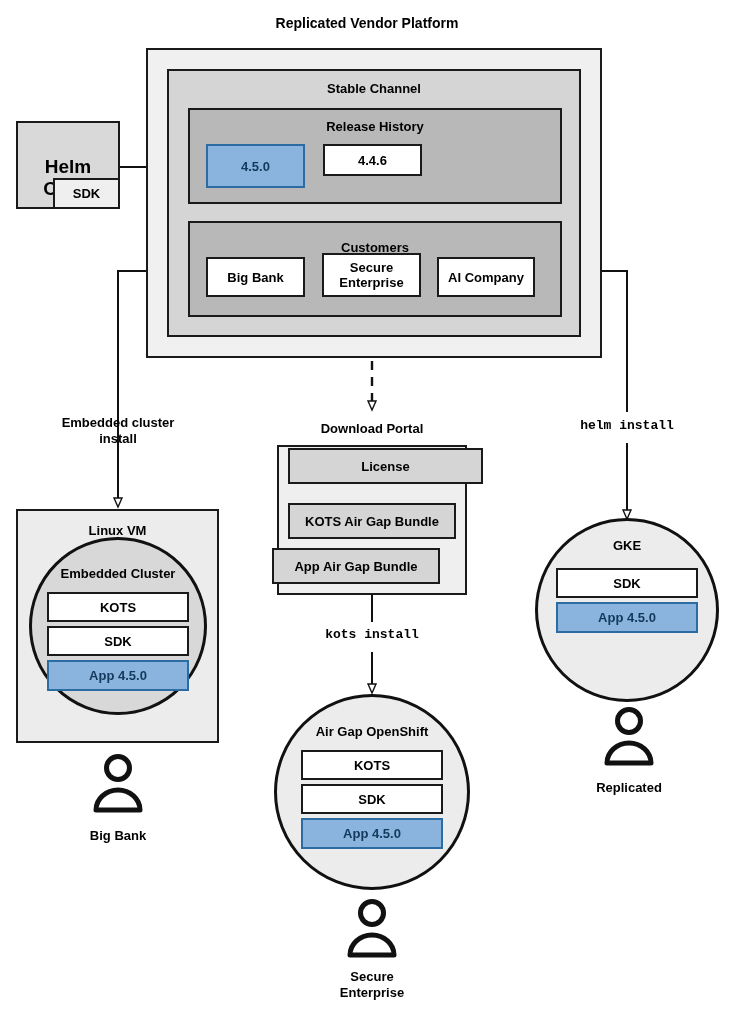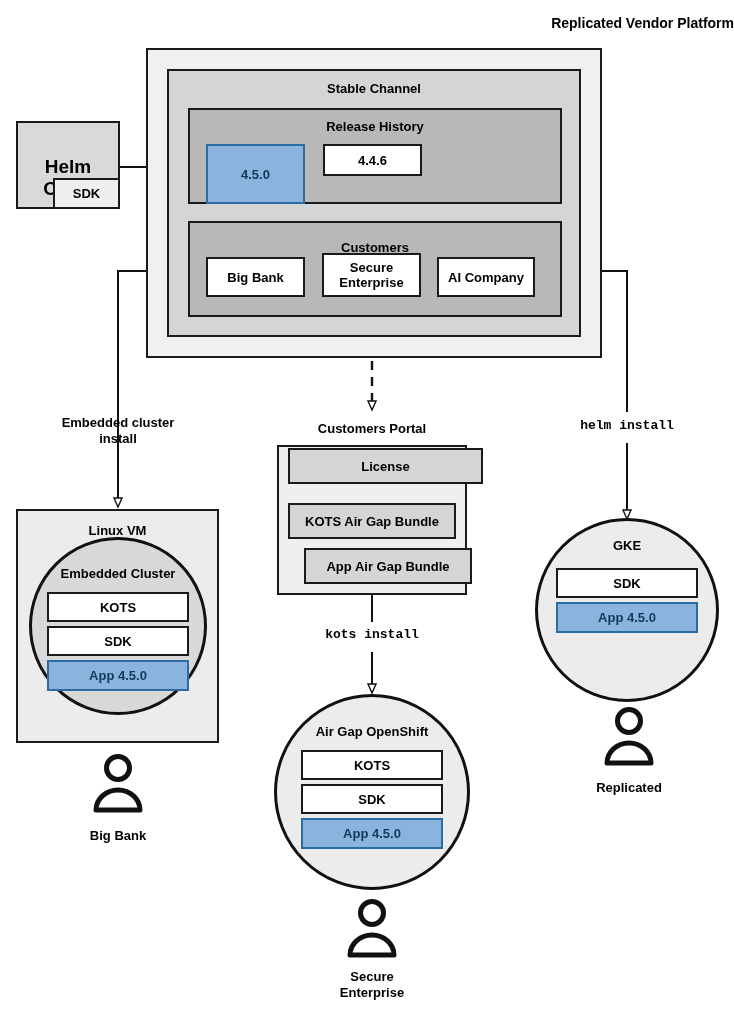--- a/index.html
+++ b/index.html
@@ -173,32 +173,32 @@
 
     <path d="M535,271 L627,271 L627,412" fill="none" stroke="#111111" stroke-width="2"></path>
     <path d="M627,443 L627,518" fill="none" stroke="#111111" stroke-width="2" marker-end="url(#arrowOpen)"></path>
 
     <path d="M372,595 L372,622" fill="none" stroke="#111111" stroke-width="2"></path>
     <path d="M372,652 L372,692" fill="none" stroke="#111111" stroke-width="2" marker-end="url(#arrowOpen)"></path>
 
     <path d="M118,400 L118,414" fill="none" stroke="#111111" stroke-width="2"></path>
   </svg>
 
-  <div class="titletext" style="left:0; top:15px; width:734px; font-size:14px;text-align:right;">Replicated Vendor Platform</div>
+  <div class="titletext" style="left:0; top:15px; width:734px; font-size:14px;">Replicated Vendor Platform</div>
 
   <div class="panel panel-outer" style="left:146px; top:48px; width:456px; height:310px;"></div>
 
   <div class="panel panel-channel" style="left:167px; top:69px; width:414px; height:268px;">
     <div class="panel-label" style="top:10px;">Stable Channel</div>
   </div>
 
   <div class="panel panel-inner" style="left:188px; top:108px; width:374px; height:96px;">
     <div class="panel-label" style="top:9px;">Release History</div>
   </div>
-  <div class="itembox blue" style="left:206px; top:144px; width:99px; height:60px;">4.5.0</div>
+  <div class="itembox blue" style="left:206px; top:144px; width:99px; height:44px;">4.5.0</div>
   <div class="itembox" style="left:323px; top:144px; width:99px; height:32px;">4.4.6</div>
 
   <div class="panel panel-inner" style="left:188px; top:221px; width:374px; height:96px;">
     <div class="panel-label" style="top:17px;">Customers</div>
   </div>
   <div class="itembox" style="left:206px; top:257px; width:99px; height:40px;">Big Bank</div>
   <div class="itembox" style="left:322px; top:253px; width:99px; height:44px;">Secure
 Enterprise</div>
   <div class="itembox" style="left:437px; top:257px; width:98px; height:40px;">AI Company</div>
 
@@ -207,25 +207,25 @@
   </div>
   <div class="itembox lightgrey" style="left:53px; top:178px; width:67px; height:31px;">SDK</div>
 
   <div class="edge-label" style="left:38px; top:415px; width:160px;">Embedded cluster
 install</div>
 
   <div class="edge-label mono" style="left:547px; top:418px; width:160px;">helm install</div>
 
   <div class="edge-label mono" style="left:292px; top:627px; width:160px;">kots install</div>
 
-  <div class="titletext" style="left:272px; top:421px; width:200px;">Customers Portal</div>
+  <div class="titletext" style="left:272px; top:421px; width:200px;">Download Portal</div>
   <div class="vmbox" style="left:277px; top:445px; width:190px; height:150px; background:#efefef;"></div>
   <div class="itembox grey" style="left:288px; top:448px; width:195px; height:36px;">License</div>
   <div class="itembox grey" style="left:288px; top:503px; width:168px; height:36px;">KOTS Air Gap Bundle</div>
-  <div class="itembox grey" style="left:304px; top:548px; width:168px; height:36px;">App Air Gap Bundle</div>
+  <div class="itembox grey" style="left:272px; top:548px; width:168px; height:36px;">App Air Gap Bundle</div>
 
   <div class="vmbox" style="left:16px; top:509px; width:203px; height:234px;">
     <div class="node-title" style="top:12px;">Linux VM</div>
   </div>
   <div class="node-circle darker" style="left:29px; top:537px; width:178px; height:178px;"></div>
   <div class="node-title" style="left:29px; top:566px; width:178px;">Embedded Cluster</div>
   <div class="itembox" style="left:47px; top:592px; width:142px; height:30px;">KOTS</div>
   <div class="itembox" style="left:47px; top:626px; width:142px; height:30px;">SDK</div>
   <div class="itembox blue" style="left:47px; top:660px; width:142px; height:31px;">App 4.5.0</div>
 

